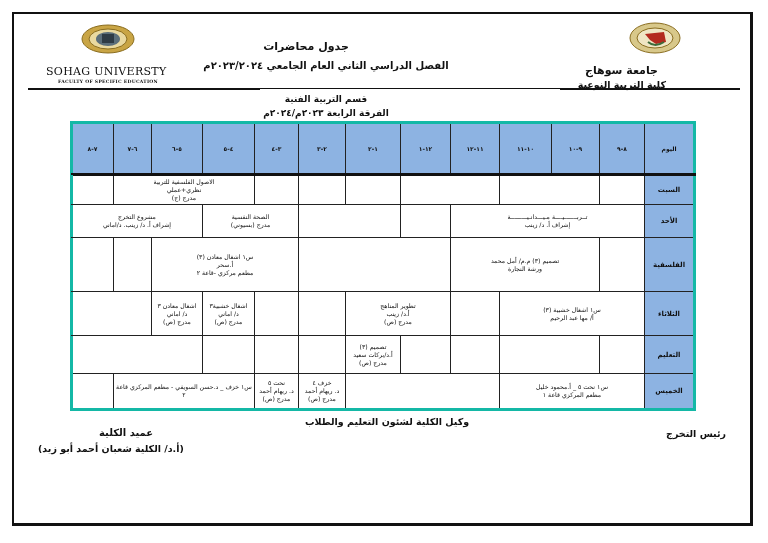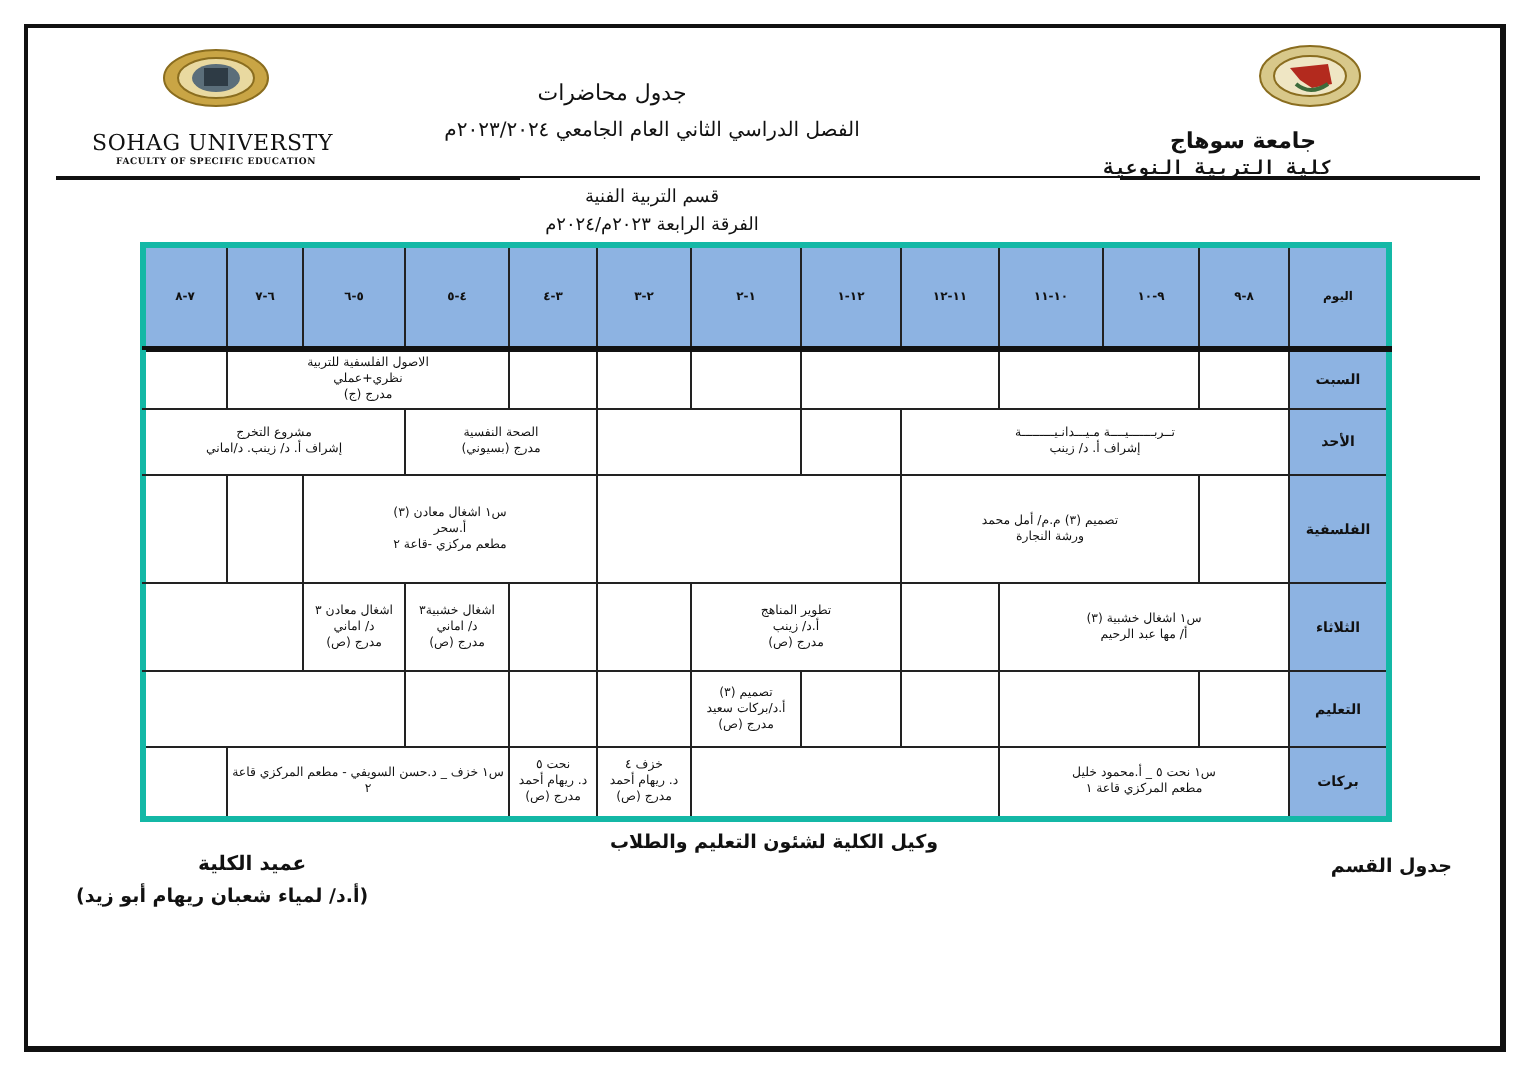--- a/index.html
+++ b/index.html
@@ -3,22 +3,22 @@
 <meta charset="utf-8">
 <style>
   html,body{margin:0;padding:0;background:#fff;}
   body{width:768px;height:543px;position:relative;overflow:hidden;font-family:"DejaVu Sans",sans-serif;}
   .frame{position:absolute;left:12px;top:12px;width:741px;height:514px;border:2px solid #111;border-right-width:3px;border-bottom-width:3px;box-sizing:border-box;}
   .logo-left{position:absolute;left:80px;top:24px;width:56px;height:30px;}
   .logo-right{position:absolute;left:628px;top:22px;width:54px;height:32px;}
   .uni-en{position:absolute;left:46px;top:65px;font-family:"DejaVu Serif",serif;font-weight:normal;font-size:11px;letter-spacing:0.3px;color:#111;}
   .fac-en{position:absolute;left:58px;top:79px;font-family:"DejaVu Serif",serif;font-weight:bold;font-size:4.5px;letter-spacing:0.3px;color:#111;}
   .uni-ar{position:absolute;right:110px;top:64px;font-weight:bold;font-size:11px;color:#111;direction:rtl;text-align:center;}
-  .fac-ar{position:absolute;right:102px;top:79px;font-weight:bold;font-size:9.5px;color:#111;direction:rtl;font-family:Liberation Mono, monospace;}
-  .title{position:absolute;left:0;width:612px;text-align:center;font-weight:normal;direction:rtl;color:#111;}
+  .fac-ar{position:absolute;right:102px;top:79px;font-weight:bold;font-size:9.5px;color:#111;direction:rtl;}
+  .title{position:absolute;left:0;width:612px;text-align:center;font-weight:bold;direction:rtl;color:#111;}
   .t1{top:40px;font-size:11px;padding-left:0px;}
   .t2{top:60px;font-size:10px;padding-left:20px;}
   .hline{position:absolute;background:#111;}
   .t3{top:94px;font-size:9px;padding-left:20px;}
   .t4{top:108px;font-size:9px;padding-left:20px;}
   table.sched{position:absolute;left:70px;top:121px;width:623px;border-collapse:collapse;direction:rtl;table-layout:fixed;border:3px solid #14b8a6;}
   table.sched td, table.sched th{border:1px solid #222;text-align:center;vertical-align:middle;font-size:6.2px;line-height:8px;color:#111;padding:0 1px;font-weight:normal;overflow:hidden;}
   table.sched th{background:#8db3e2;font-weight:bold;font-size:6px;height:49px;border-bottom:3px solid #111;}
   table.sched td.day{background:#8db3e2;font-weight:bold;font-size:7px;}
   .cell-line{display:block;}
@@ -176,21 +176,21 @@
           <span class="cell-line">تصميم (٣)</span>
           <span class="cell-line">أ.د/بركات سعيد</span>
           <span class="cell-line">مدرج (ص)</span>
         </td>
         <td colspan="1"></td>
         <td colspan="1"></td>
         <td colspan="1"></td>
         <td colspan="3"></td>
       </tr>
       <tr style="height: 36px;">
-        <td class="day">بركات</td>
+        <td class="day">الخميس</td>
         <td colspan="3">
           <span class="cell-line">س١ نحت ٥ _ أ.محمود خليل</span>
           <span class="cell-line">مطعم المركزي قاعة ١</span>
         </td>
         <td colspan="3"></td>
         <td colspan="1">
           <span class="cell-line">خزف ٤</span>
           <span class="cell-line">د. ريهام أحمد</span>
           <span class="cell-line">مدرج (ص)</span>
         </td>
@@ -202,16 +202,16 @@
         <td colspan="3">
           <span class="cell-line">س١ خزف  _ د.حسن السويفي - مطعم المركزي قاعة</span>
           <span class="cell-line">٢</span>
         </td>
         <td colspan="1"></td>
         <td colspan="1"></td>
       </tr>
     </tbody>
 </table>
 
-<div class="sig" style="right:42px;top:416px;font-size:9.5px;">جدول القسم</div>
+<div class="sig" style="right:42px;top:416px;font-size:9.5px;">رئيس التخرج</div>
 <div class="sig" style="left:305px;top:404px;font-size:9.5px;">وكيل الكلية لشئون التعليم والطلاب</div>
 <div class="sig" style="left:99px;top:415px;font-size:10px;">عميد الكلية</div>
-<div class="sig" style="left:38px;top:431px;font-size:9.5px;">(أ.د/ لمياء شعبان ريهام أبو زيد)</div>
+<div class="sig" style="left:38px;top:431px;font-size:9.5px;">(أ.د/ الكلية شعبان أحمد أبو زيد)</div>
 
 </body></html>

